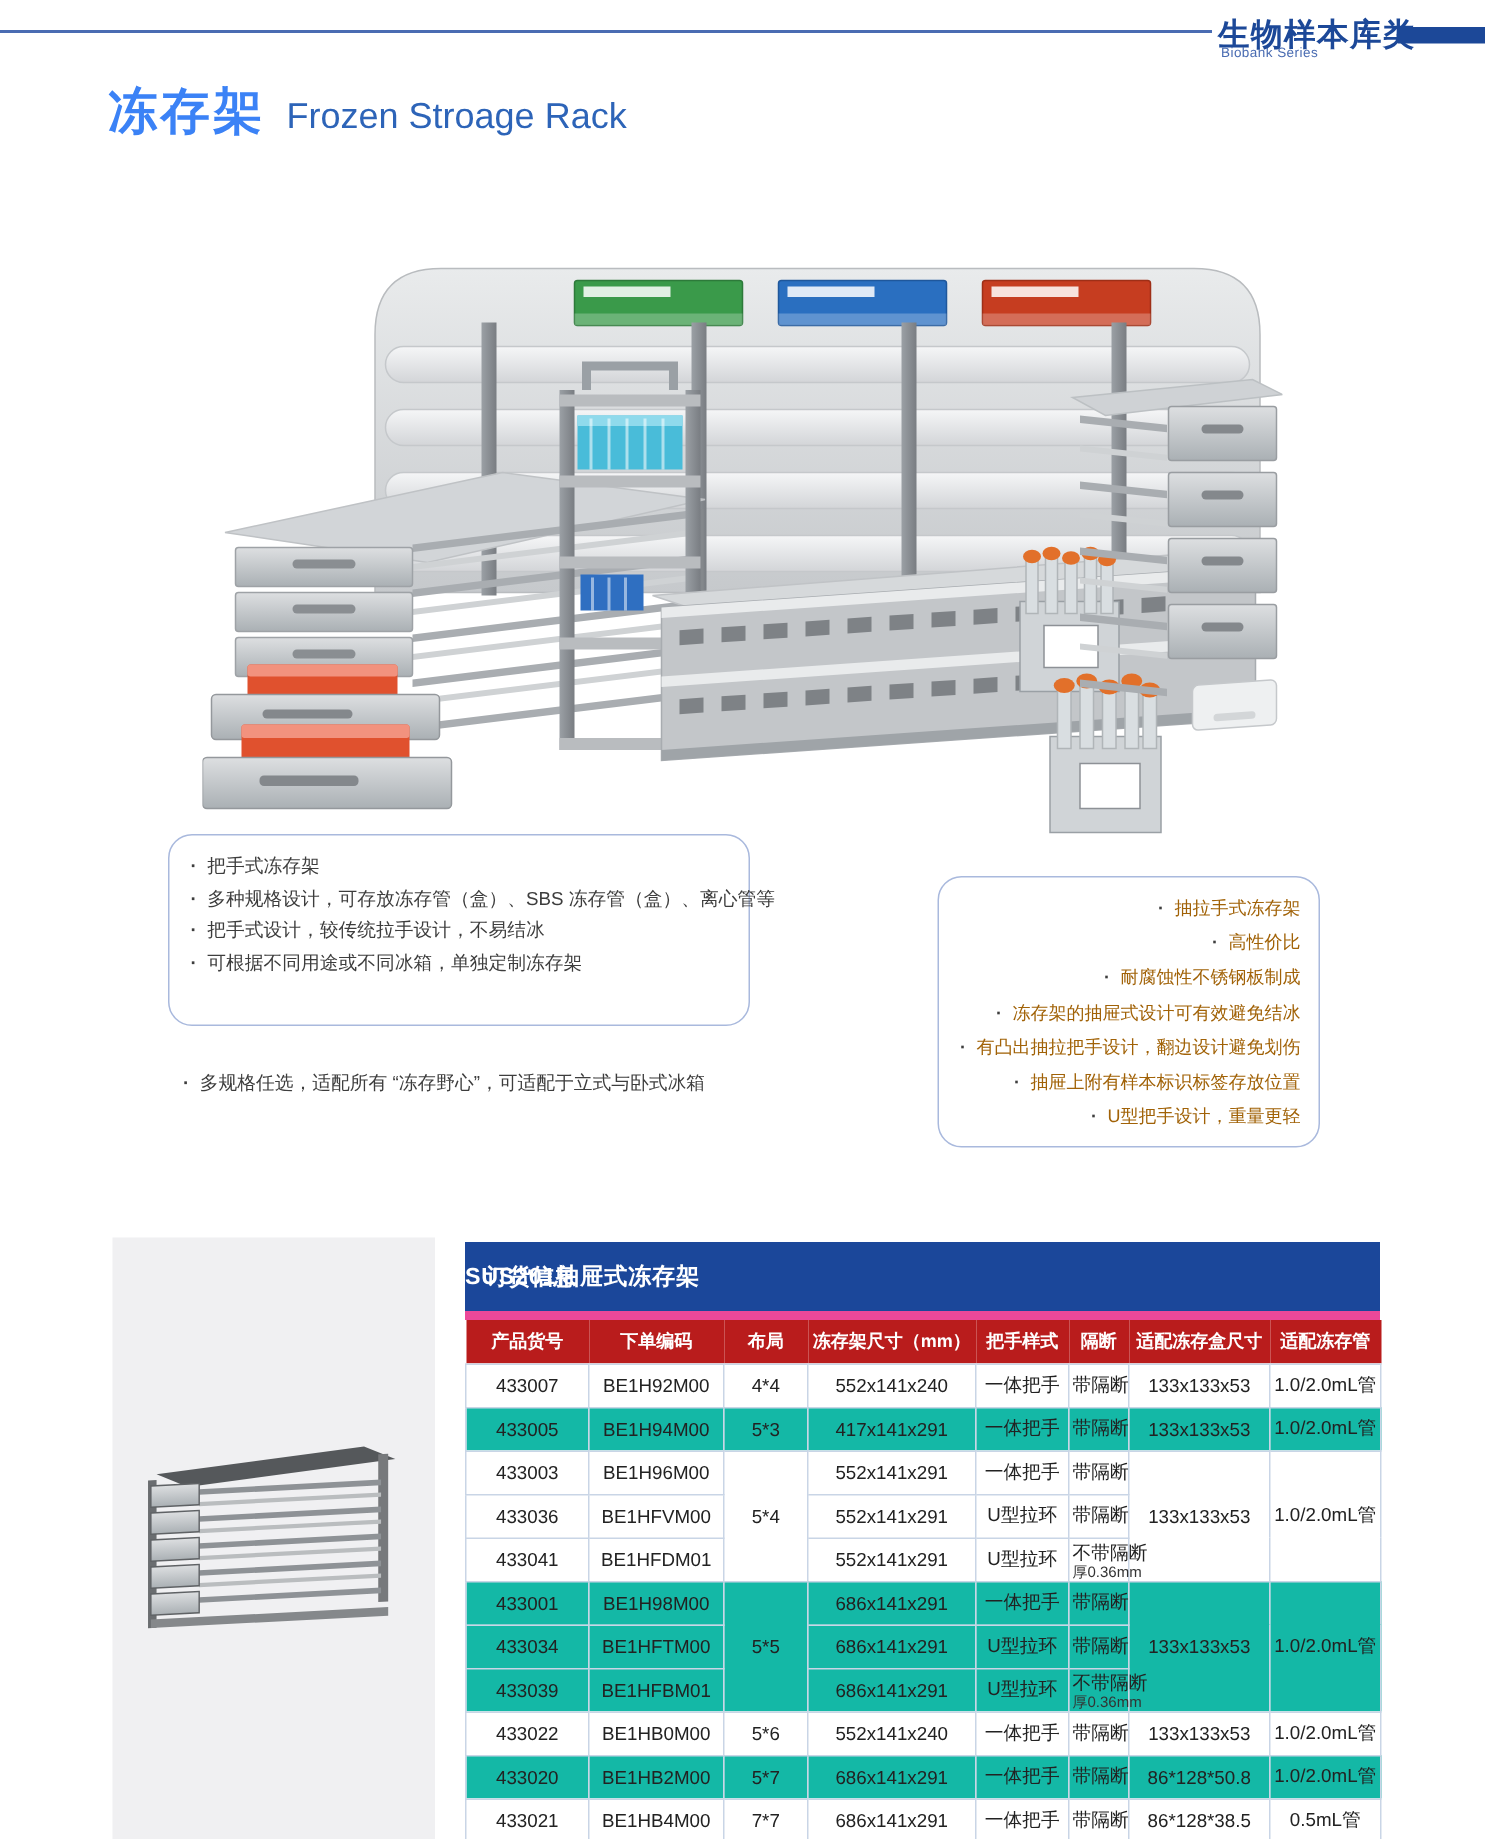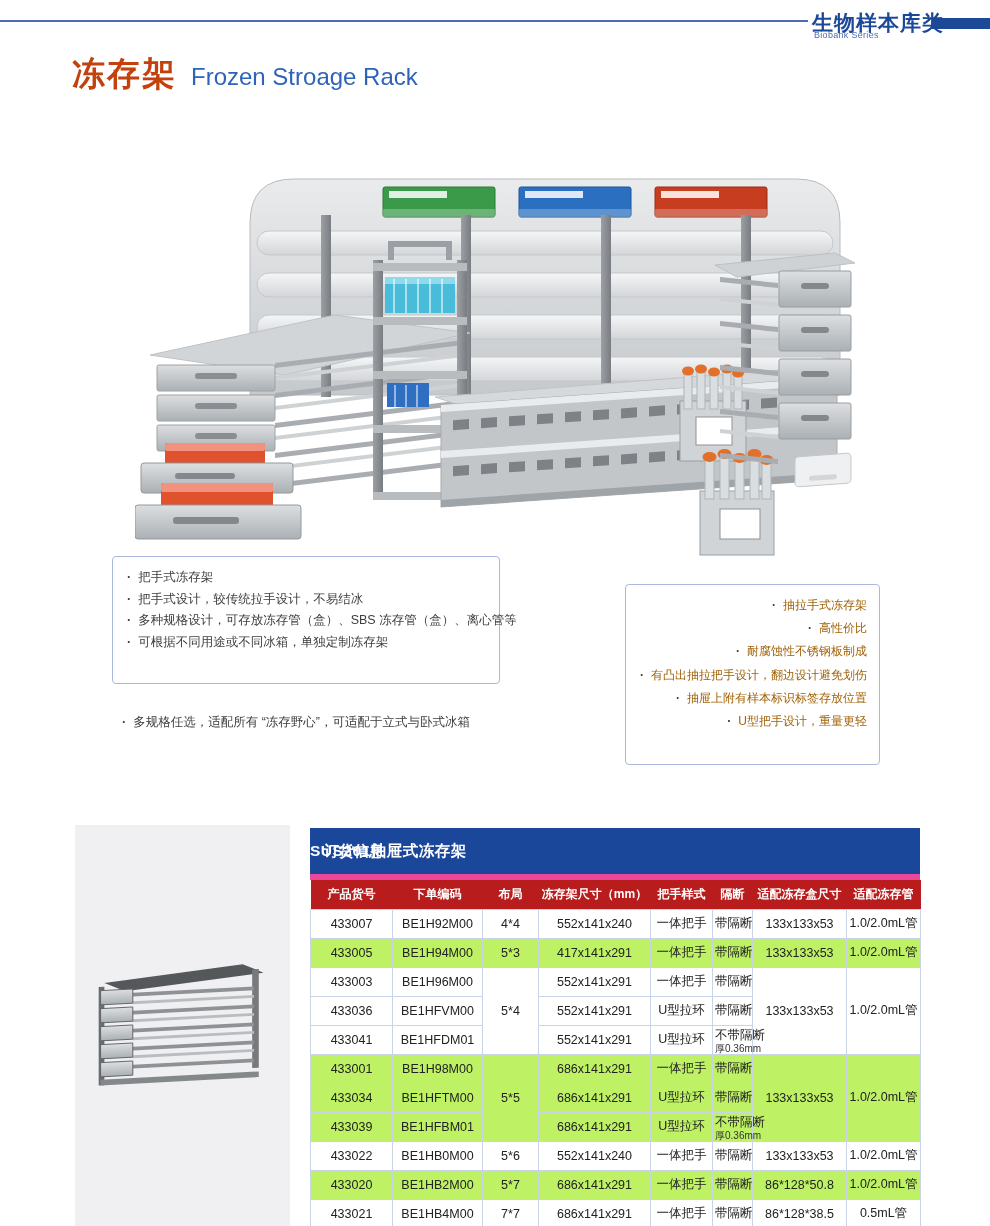--- a/index.html
+++ b/index.html
@@ -8,28 +8,28 @@
          font-family:"Liberation Sans","DejaVu Sans",sans-serif; }
 
   
   .top-thin-line { position:absolute; left:0; top:20px; width:808px; height:2px; background:#4a6cb2; }
   .biobank-series { position:absolute; left:814px; top:2px; font-size:9px; color:#4a6cb2; letter-spacing:.3px;margin-top:28px; }
   .category-title { position:absolute; left:812px; top:9px; font-size:21px; font-weight:bold; color:#1c4898; letter-spacing:1px; }
   .thick-bar { position:absolute; left:932px; top:18px; width:58px; height:11px; background:#1c4898; }
 
   
   .page-title { position:absolute; left:72px; top:52px; white-space:nowrap; }
-  .title-zh { font-size:33px; font-weight:bold; color:#c2410c; letter-spacing:2px; }
+  .title-zh { font-size:33px; font-weight:bold; color:#3b82f6; letter-spacing:2px; }
   .title-en { font-size:24px; color:#2d64b8; margin-left:14px; font-weight:500; }
 
   
   .collage { position:absolute; left:135px; top:165px; width:720px; height:400px; }
 
   
-  .feature-box { position:absolute; border:1.5px solid #a9b9dd; border-radius:4px; background:#fff; }
+  .feature-box { position:absolute; border:1.5px solid #a9b9dd; border-radius:16px; background:#fff; }
   .box-left  { left:112px; top:556px; width:388px; height:128px; padding:10px 14px 8px 14px; }
   .box-right { left:625px; top:584px; width:255px; height:181px; padding:9px 12px 8px 12px; }
   .feature-box ul, .note-line { list-style:none; }
   .box-left li  { font-size:12.5px; color:#3d3d3d; line-height:21.5px; white-space:nowrap; }
   .box-right li { font-size:12px;   color:#a16207; line-height:23.2px; white-space:nowrap;text-align:right; }
   .feature-box li::before, .note-line::before { content:"·"; font-weight:bold; margin-right:7px; color:#3d3d3d; }
   .note-line { position:absolute; left:122px; top:714px; font-size:12.5px; color:#3d3d3d; white-space:nowrap; }
 
   
   .thumb-panel { position:absolute; left:75px; top:825px; width:215px; height:401px; background:#f0f0f2; }
@@ -38,21 +38,21 @@
   
   .order-table-wrap { position:absolute; left:310px; top:828px; width:610px; }
   .table-title { height:52px; background:#1b479a; position:relative; display:flex; align-items:center;
                  border-bottom:6px solid #ec4899; }
   .order-info { color:#fff; font-weight:bold; font-size:15px; margin-left:14px; position:relative; z-index:1; }
   .product-name { position:absolute; left:0; right:0; text-align:left; color:#fff; font-weight:bold; font-size:15.5px; letter-spacing:.5px; }
   table.order { border-collapse:collapse; width:610px; table-layout:fixed; }
   table.order th { background:#b91c1c; color:#ffffff; font-size:12px; font-weight:bold; height:29px; border:none; padding:0; white-space:nowrap; }
   table.order td { border:1px solid #c9d5e6; text-align:center; vertical-align:middle;
                    font-size:12.5px; color:#222; height:29px; padding:0 2px; background:#ffffff; white-space:nowrap; }
-  table.order tr.alt td { background:#bef264; }
+  table.order tr.alt td { background:#14b8a6; }
   td.divider-cell { font-size:9px; color:#333; }
   .divider-sub { font-size:10px; line-height:9px; color:#333; }
 </style>
 </head>
 <body>
 
 <div class="top-thin-line"></div>
 <div class="biobank-series">Biobank Series</div>
 <div class="category-title">生物样本库类</div>
 <div class="thick-bar"></div>
@@ -278,33 +278,34 @@
     <g transform="translate(660,292) skewY(-4)">
       <rect x="0" y="0" width="56" height="30" rx="4" fill="#eef0f1" stroke="#c5c8cb"></rect>
       <rect x="14" y="20" width="28" height="5" rx="2.5" fill="#d3d6d8"></rect>
     </g>
   </g>
 </svg>
 
 <div class="feature-box box-left">
   <ul>
     <li>把手式冻存架</li>
+    <li>多种规格设计，可存放冻存管（盒）、SBS 冻存管（盒）、离心管等</li>
     <li>把手式设计，较传统拉手设计，不易结冰</li>
-    <li>多种规格设计，可存放冻存管（盒）、SBS 冻存管（盒）、离心管等</li>
     <li>可根据不同用途或不同冰箱，单独定制冻存架</li>
   </ul>
 </div>
 
 <div class="note-line">多规格任选，适配所有 “冻存野心”，可适配于立式与卧式冰箱</div>
 
 <div class="feature-box box-right">
   <ul>
     <li>抽拉手式冻存架</li>
     <li>高性价比</li>
     <li>耐腐蚀性不锈钢板制成</li>
+    <li>冻存架的抽屉式设计可有效避免结冰</li>
     <li>有凸出抽拉把手设计，翻边设计避免划伤</li>
     <li>抽屉上附有样本标识标签存放位置</li>
     <li>U型把手设计，重量更轻</li>
   </ul>
 </div>
 
 <div class="thumb-panel">
   <svg width="180" height="150" viewBox="0 0 190 150">
     <g transform="translate(0,6) skewY(-3)">
       <polygon points="12,22 158,10 180,20 34,32" fill="#55585b"></polygon>

